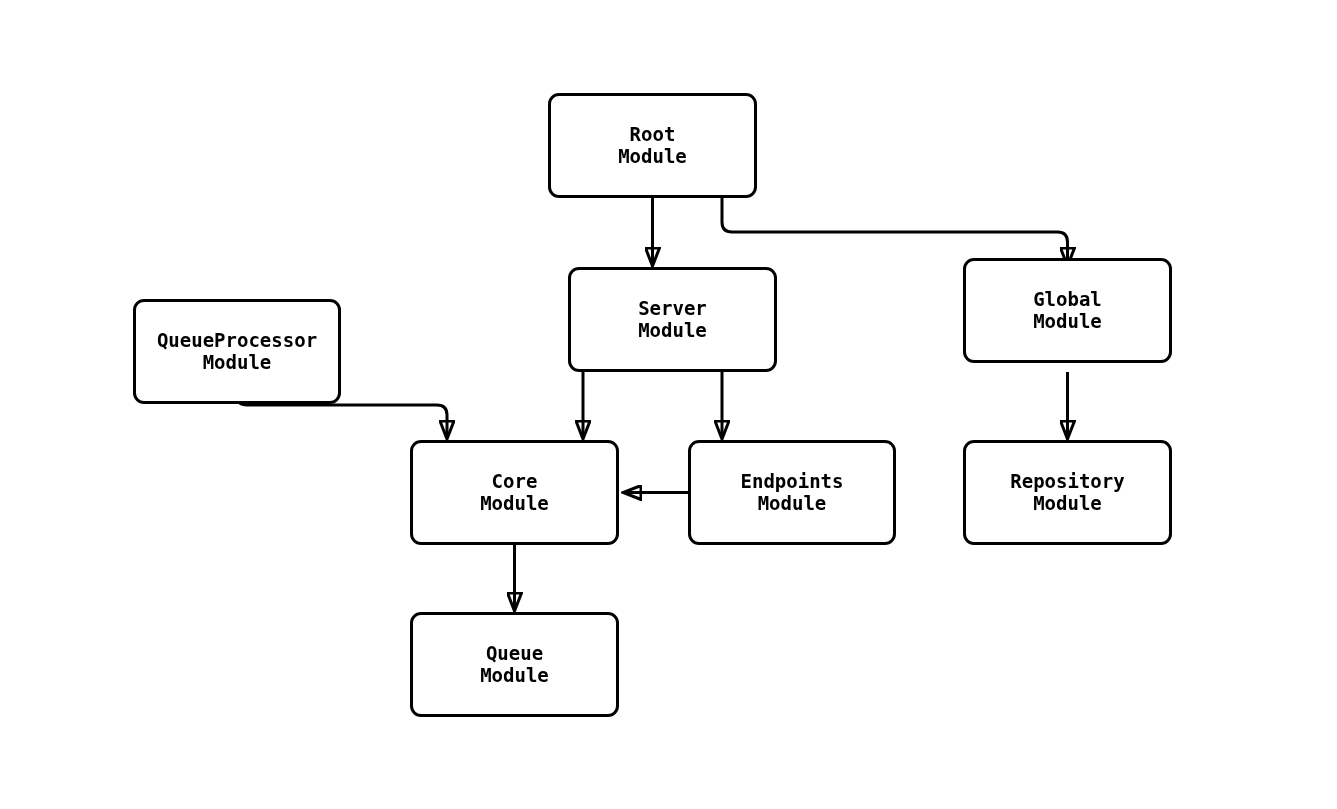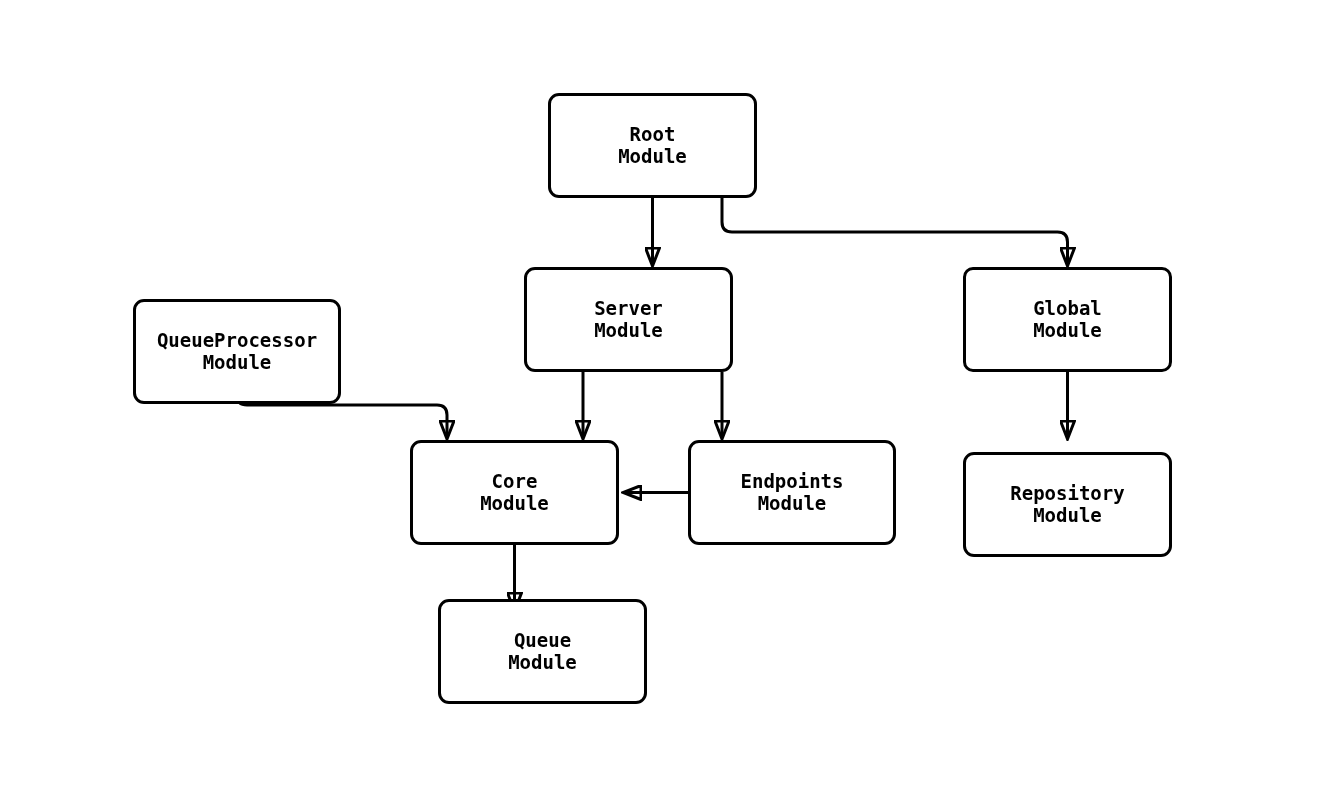--- a/index.html
+++ b/index.html
@@ -45,26 +45,26 @@
     white-space: pre-line;
     text-align: center;
     font-weight: bold;
     font-size: 19px;
     line-height: 21.5px;
     color: #000000;
   }
   
   .n-root          { left: 548px;  top: 93px;  }
   .n-queueproc     { left: 133px;  top: 267px; width: 208px; margin-top: 32px; }
-  .n-server        { left: 524px;  top: 267px; }
-  .n-global        { left: 963px;  top: 267px; border-radius: 10px; }
+  .n-server        { left: 568px;  top: 267px; }
+  .n-global        { left: 963px;  top: 258px; }
   .n-core          { left: 410px;  top: 440px; justify-content: center; }
   .n-endpoints     { left: 688px;  top: 440px; width: 208px; }
-  .n-repository    { left: 963px;  top: 452px; }
-  .n-queue         { left: 410px;  top: 599px; margin-left: 28px; }
+  .n-repository    { left: 963px;  top: 440px; }
+  .n-queue         { left: 410px;  top: 612px; }
 </style>
 </head>
 <body>
 
 <div class="canvas">
 
   <svg class="edges-layer" width="1337" height="809" viewBox="0 0 1337 809" xmlns="http://www.w3.org/2000/svg">
     <defs>
       <marker id="arrowhead" markerUnits="userSpaceOnUse" markerWidth="21" markerHeight="16" refX="18" refY="8" orient="auto">
         <path d="M1,1 L19,8 L1,15 Z" fill="#000000" stroke="none"></path>

